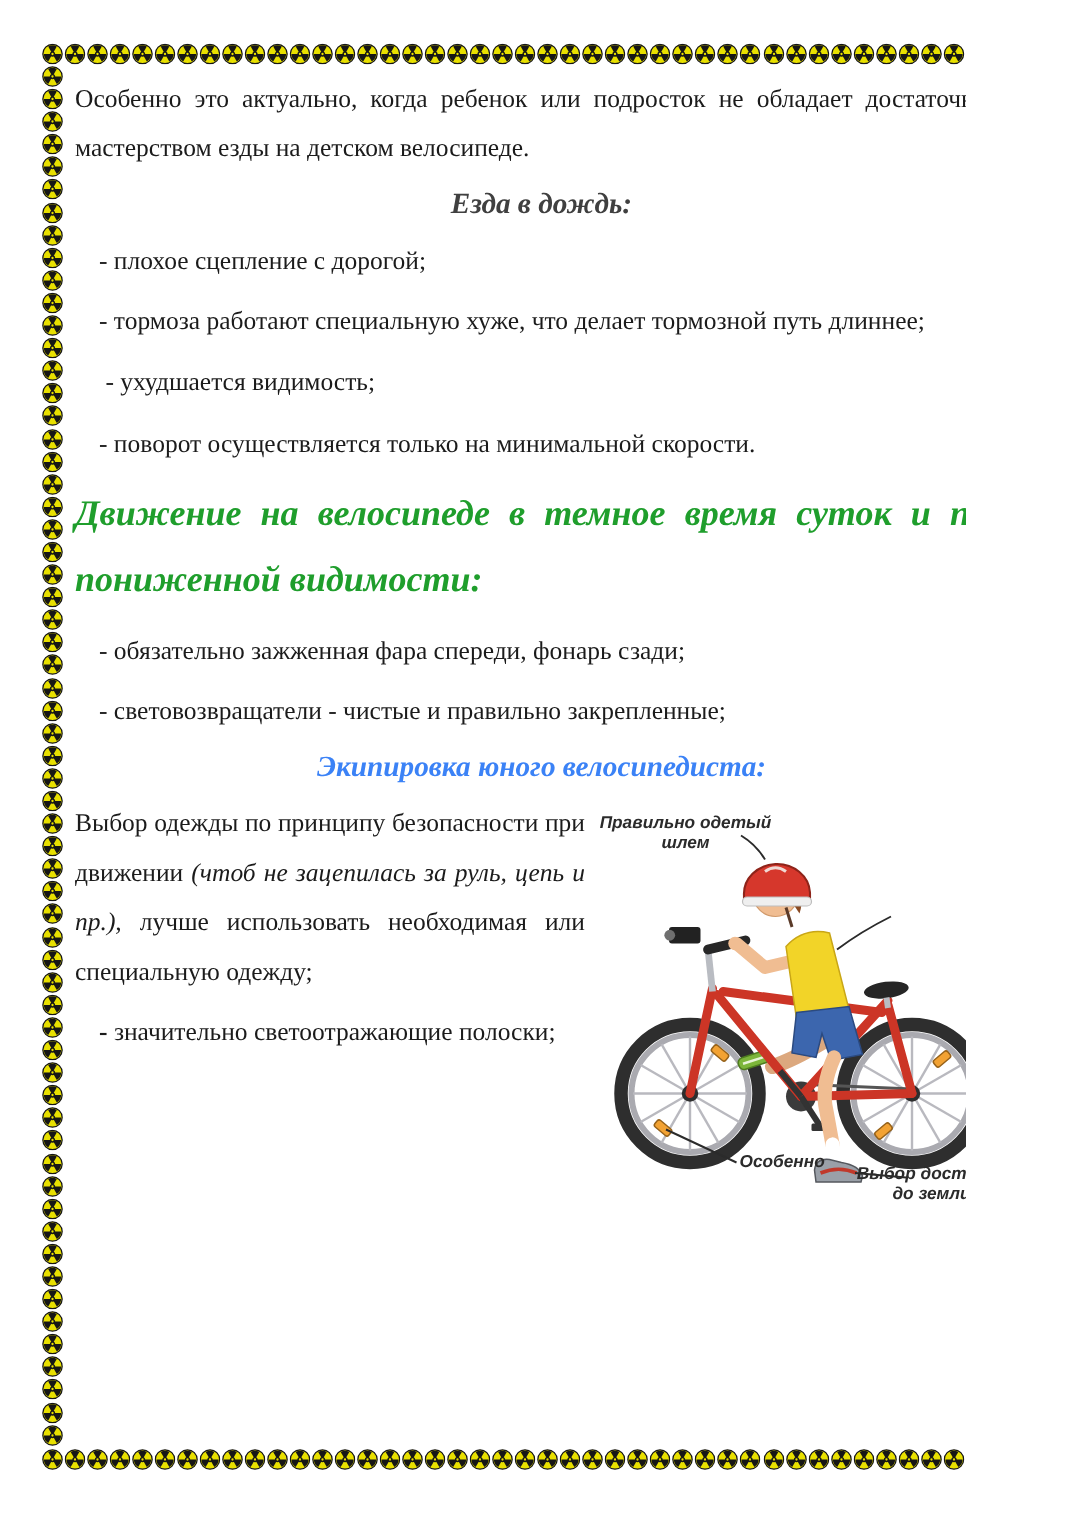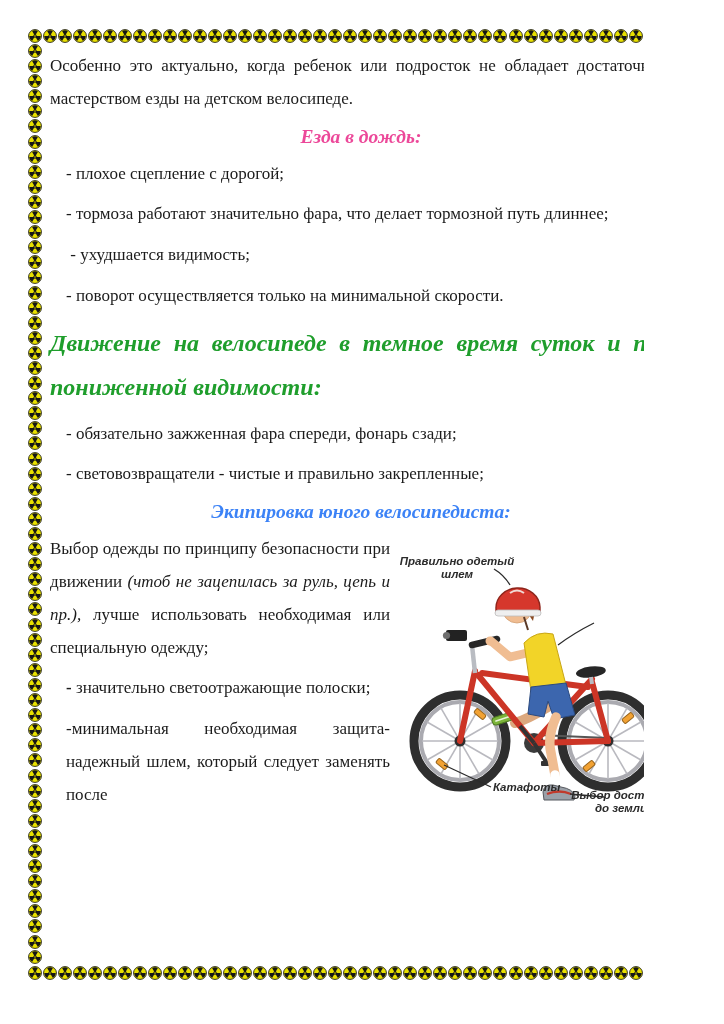--- a/index.html
+++ b/index.html
@@ -18,21 +18,21 @@
   p.body{font-size:17px; line-height:1.93; text-align:justify; margin:0 0 8px 0; white-space:pre-wrap;}
   p.item{margin:0 0 8px 16px;}
   .ghead{font-weight:bold; font-style:italic; margin:0;}
   .h-center{text-align:center; font-size:19.5px; margin:10px 0 10px;}
   .h-justify{text-align:justify; font-size:24px; line-height:1.85; margin:8px 0 8px;}
   .it{font-style:italic;}
   .bold-dash{font-weight:bold;}
 
   .two-col{display:flex; gap:8px; margin-top:6px;}
   .left-col{flex:1 1 auto; min-width:0;}
-  .figure{position:relative; width:274px; height:264px; flex:0 0 274px; margin-top:18px;}
+  .figure{position:relative; width:274px; height:264px; flex:0 0 274px; margin-top:6px;}
   .figure svg{position:absolute; left:0; top:0;}
   .fig-label{
     position:absolute; font-family:"Liberation Sans", sans-serif;
     font-weight:bold; font-style:italic; font-size:11.5px; line-height:1.15;
     color:#2b2b2b; text-align:center; white-space:normal;
   }
   .lbl-helmet{left:0px; top:4px; width:118px;}
   .lbl-clothes{left:163px; top:46px; width:111px;}
   .lbl-reflectors{left:95px; top:230px; width:80px; text-align:left;}
   .lbl-feet{left:172px; top:238px; width:102px;}
@@ -1728,39 +1728,38 @@
           <path d="M10,10 L14.10,17.10 A8.2,8.2 0 0 0 18.20,10.00 Z" fill="#161616"></path>
           <circle cx="10" cy="10" r="2.5" fill="#161616"></circle>
           <circle cx="10" cy="10" r="1.1" fill="#e8e000"></circle>
         </svg></span>
     </div>
 
   <div class="content">
 
     <p class="body">Особенно это актуально, когда ребенок или подросток не обладает достаточным мастерством езды на детском велосипеде.</p>
 
-    <h2 class="ghead h-center" style="color: #ec4899;">Езда в дождь:</h2>
+    <h2 class="ghead h-center" style="color: #404040;">Езда в дождь:</h2>
 
     <p class="body item">- плохое сцепление с дорогой;</p>
-    <p class="body item">- тормоза работают значительно фара, что делает тормозной путь длиннее;</p>
+    <p class="body item">- тормоза работают специальную хуже, что делает тормозной путь длиннее;</p>
     <p class="body item"> - ухудшается видимость;</p>
     <p class="body item">- поворот осуществляется только на минимальной скорости.</p>
 
     <h2 class="ghead h-justify" style="color: rgb(31, 158, 44);">Движение на велосипеде в темное время суток и при пониженной видимости:</h2>
 
     <p class="body item">- обязательно зажженная фара спереди, фонарь сзади;</p>
     <p class="body item">- световозвращатели - чистые и правильно закрепленные;</p>
 
     <h2 class="ghead h-center" style="color: #3b82f6;">Экипировка юного велосипедиста:</h2>
 
     <div class="two-col">
       <div class="left-col">
         <p class="body"><span>Выбор одежды по принципу безопасности при движении </span><span class="it">(чтоб не зацепилась за руль, цепь и пр.),</span><span> лучше использовать необходимая или специальную одежду;</span></p>
         <p class="body item"><span class="bold-dash">-</span><span> значительно светоотражающие полоски;</span></p>
-        <p class="body item">-минимальная необходимая защита- надежный шлем, который следует заменять после</p>
       </div>
 
       <div class="figure">
         <svg width="274" height="264" viewBox="0 0 274 264">
 
           <g>
             <circle cx="62" cy="190" r="46" fill="none" stroke="#2e2e2e" stroke-width="9"></circle>
             <circle cx="62" cy="190" r="39" fill="none" stroke="#aaaab0" stroke-width="4"></circle>
             <g id="front-spokes">
                 <line x1="67.0" y1="190.0" x2="100.0" y2="190.0" stroke="#b9b9bf" stroke-width="1.6"></line>
@@ -1858,19 +1857,19 @@
           <line x1="126" y1="66" x2="130" y2="79" stroke="#5a3a28" stroke-width="2"></line>
 
           <g stroke="#2b2b2b" stroke-width="1.3" fill="none">
             <path d="M96,18 Q106,24 112,34"></path>
             <path d="M196,72 Q176,82 160,94"></path>
             <path d="M93,236 L46,214"></path>
             <path d="M206,246 L172,243"></path>
           </g>
         </svg>
         <div class="fig-label lbl-helmet">Правильно одетый шлем</div>
-        <div class="fig-label lbl-reflectors">Катафоты</div>
+        <div class="fig-label lbl-reflectors">Особенно</div>
         <div class="fig-label lbl-feet">Выбор достают до земли</div>
       </div>
     </div>
 
   </div>
 </div>
 
 </body></html>

